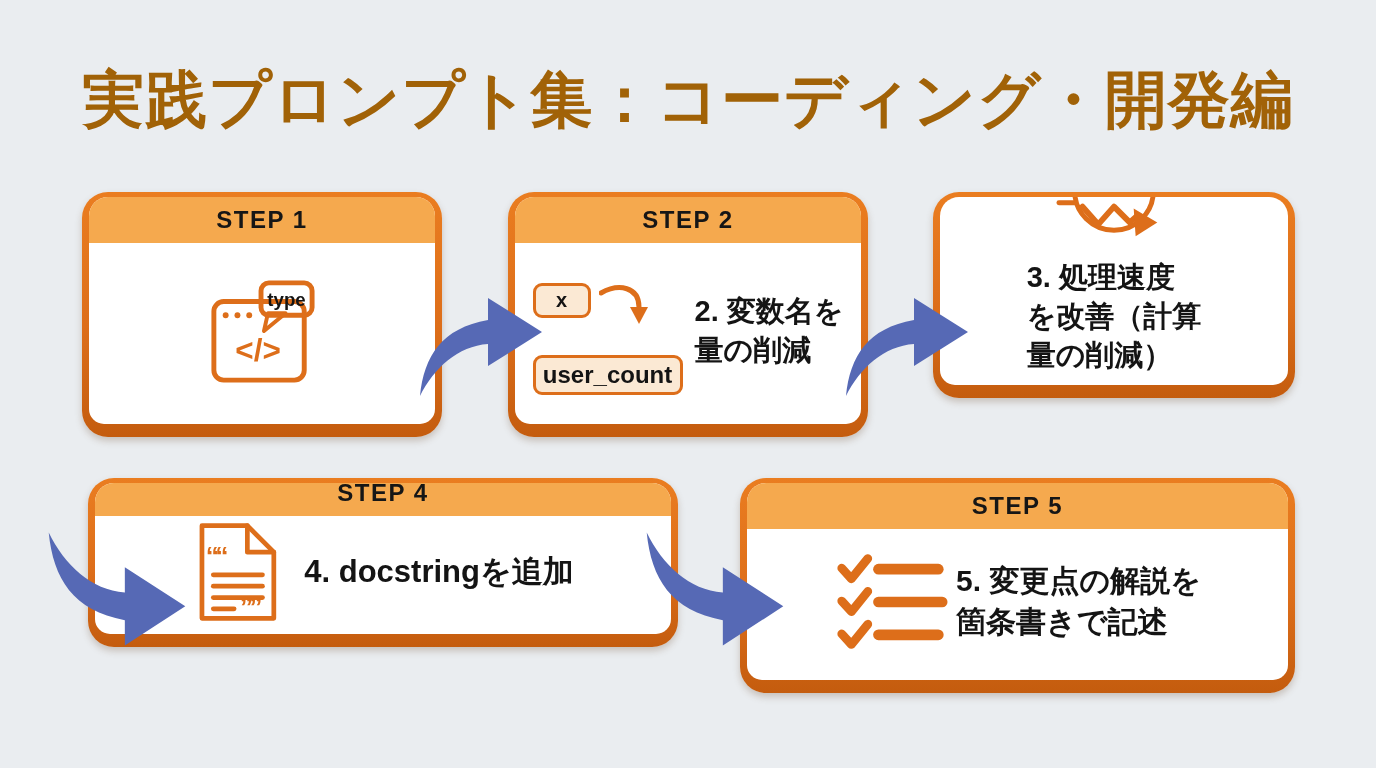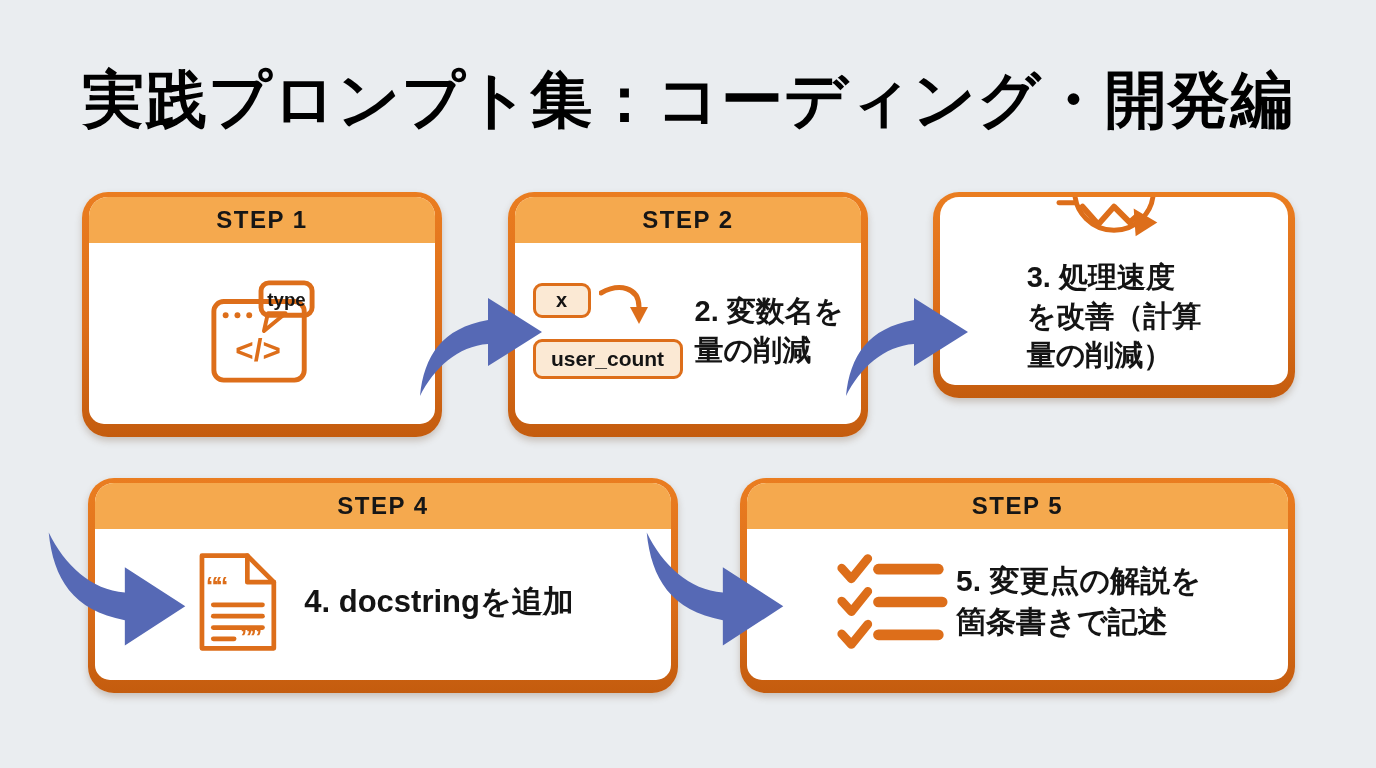--- a/index.html
+++ b/index.html
@@ -3,21 +3,21 @@
 <meta charset="utf-8">
 <style>
   html,body{margin:0;padding:0;}
   .stage{
     position:relative;width:1376px;height:768px;background:#EAEDF0;
     overflow:hidden;font-family:"Liberation Sans","DejaVu Sans",sans-serif;
     color:#141414;
   }
   .page-title{
     position:absolute;left:0;top:58px;width:100%;text-align:center;
-    font-size:62px;font-weight:800;color:#000000;letter-spacing:1px;
+    font-size:62px;font-weight:800;color:#a16207;letter-spacing:1px;
   }
   .card{
     position:absolute;border-radius:26px;
     background:linear-gradient(180deg,#EA7D20 0%,#DD6E1A 55%,#C45C0E 100%);
     padding:5px 7px 13px 7px;
     box-shadow:0 4px 7px rgba(110,80,50,.28);
     box-sizing:border-box;
   }
   .card-inner{
     background:#FFFFFF;border-radius:19px 19px 15px 15px;height:100%;
@@ -39,21 +39,21 @@
   .arrow{position:absolute;z-index:6;}
   .arrow path{fill:#5669B5;}
   
   .rename-icon{position:relative;width:152px;height:100px;flex:none;}
   .chip{
     position:absolute;background:#FBE9D4;border:3.5px solid #DD6E1A;border-radius:9px;
     display:flex;align-items:center;justify-content:center;font-weight:800;color:#141414;
     box-sizing:border-box;
   }
   .chip-before{left:0;top:2px;width:58px;height:35px;font-size:20px;}
-  .chip-after{left:0;top:58px;width:150px;height:40px;font-size:21px;}
+  .chip-after{left:0;top:74px;width:150px;height:40px;font-size:24px;}
   .rename-arrow{position:absolute;left:66px;top:0;}
   .svg-text{font-family:"Liberation Sans","DejaVu Sans",sans-serif;font-weight:800;}
 </style>
 </head>
 <body>
 
 <div class="stage">
 
   <div class="page-title">実践プロンプト集：コーディング・開発編</div>
 
@@ -117,21 +117,21 @@
         </svg>
         <div class="step-label">
           <div class="ln">3. 処理速度</div>
           <div class="ln">を改善（計算</div>
           <div class="ln">量の削減）</div>
         </div>
       </div>
     </div>
   </div>
 
-  <div class="card" style="left:88px;top:478px;width:590px;height:215px;">
+  <div class="card" style="left:88px;top:478px;width:590px;height:169px;">
     <div class="card-inner">
       <div class="card-header">STEP 4</div>
       <div class="card-body" style="gap:24px;">
         <svg class="icon" width="88" height="104" viewBox="0 0 92 110">
           <path class="orange-stroke" d="M10,6 H58 L86,34 V104 H10 Z" stroke-width="5" fill="#FFFFFF"></path>
           <path class="orange-stroke" d="M58,6 V34 H86" stroke-width="5"></path>
           <text class="svg-text" x="14" y="48" font-size="28" letter-spacing="-4" fill="#DD6E1A">““</text>
           <line class="orange-stroke" x1="22" y1="58" x2="74" y2="58" stroke-width="5"></line>
           <line class="orange-stroke" x1="22" y1="70" x2="74" y2="70" stroke-width="5"></line>
           <line class="orange-stroke" x1="22" y1="82" x2="74" y2="82" stroke-width="5"></line>

